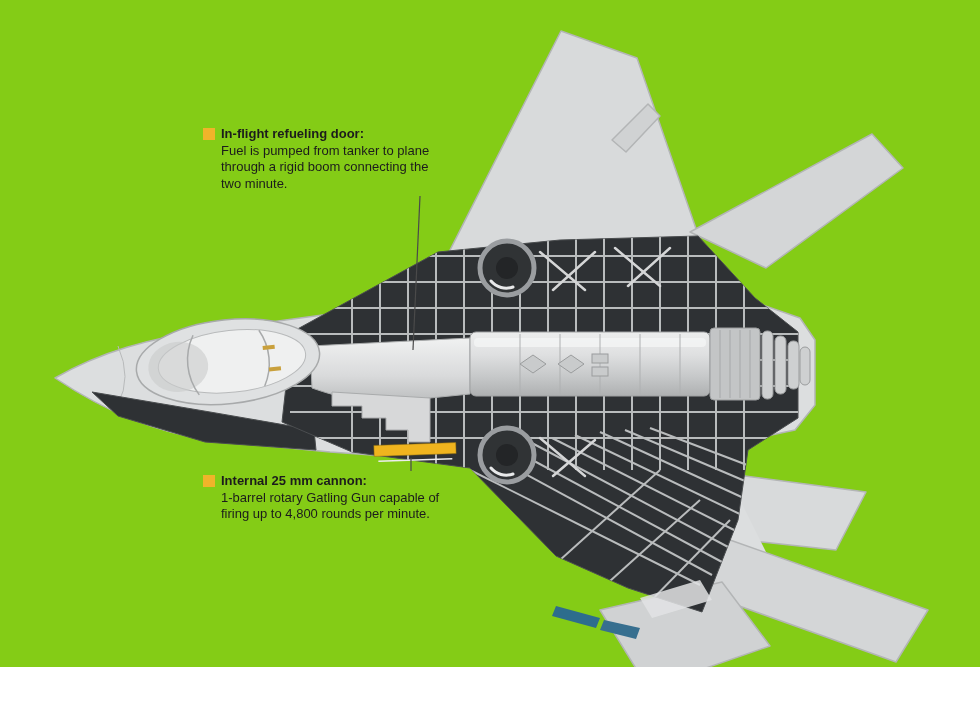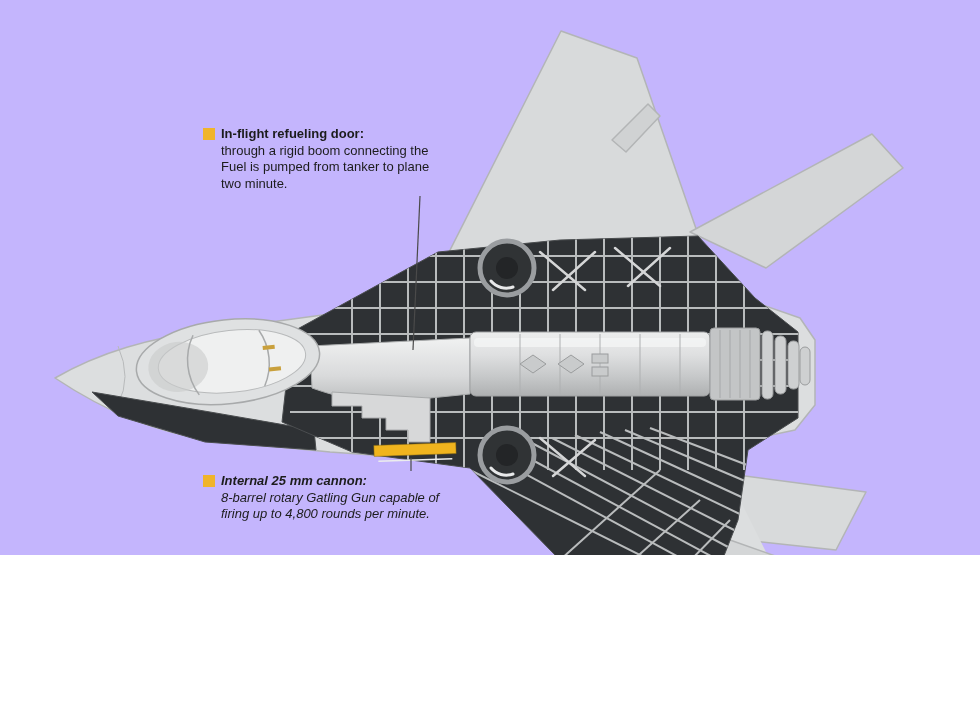--- a/index.html
+++ b/index.html
@@ -1,18 +1,18 @@
 <!DOCTYPE html>
 <html><head>
 <meta charset="utf-8">
 <title>Diagram</title>
 <style>
   html,body{margin:0;padding:0;background:#ffffff;}
   #canvas{
-    position:relative;width:980px;height:555px;background:#c4b5fd;overflow:hidden;
+    position:relative;width:980px;height:667px;background:#84cc16;overflow:hidden;
     font-family:"Liberation Sans", sans-serif;
   }
   #art{position:absolute;left:0;top:0;}
   .annotation{
     position:absolute;
     padding-left:18px;
     font-size:13px;
     line-height:16.5px;
     color:#1c1c1c;
     width:265px;
@@ -187,25 +187,25 @@
 
     <g stroke="#4a4a4a" stroke-width="1.2">
       <line x1="420" y1="196" x2="413" y2="350"></line>
       <line x1="411" y1="458" x2="411" y2="471"></line>
     </g>
   </svg>
 
   <div class="annotation" style="left:203px; top:126px;">
     <span class="swatch"></span>
     <div class="label">In-flight refueling door:</div>
+    <div>Fuel is pumped from tanker to plane</div>
     <div>through a rigid boom connecting the</div>
-    <div>Fuel is pumped from tanker to plane</div>
     <div>two minute.</div>
   </div>
 
-  <div class="annotation" style="left:203px; top:473px;font-style:italic;">
+  <div class="annotation" style="left:203px; top:473px;">
     <span class="swatch"></span>
     <div class="label">Internal 25 mm cannon:</div>
-    <div>8-barrel rotary Gatling Gun capable of</div>
+    <div>1-barrel rotary Gatling Gun capable of</div>
     <div>firing up to 4,800 rounds per minute.</div>
   </div>
 
 </div>
 
 </body></html>

